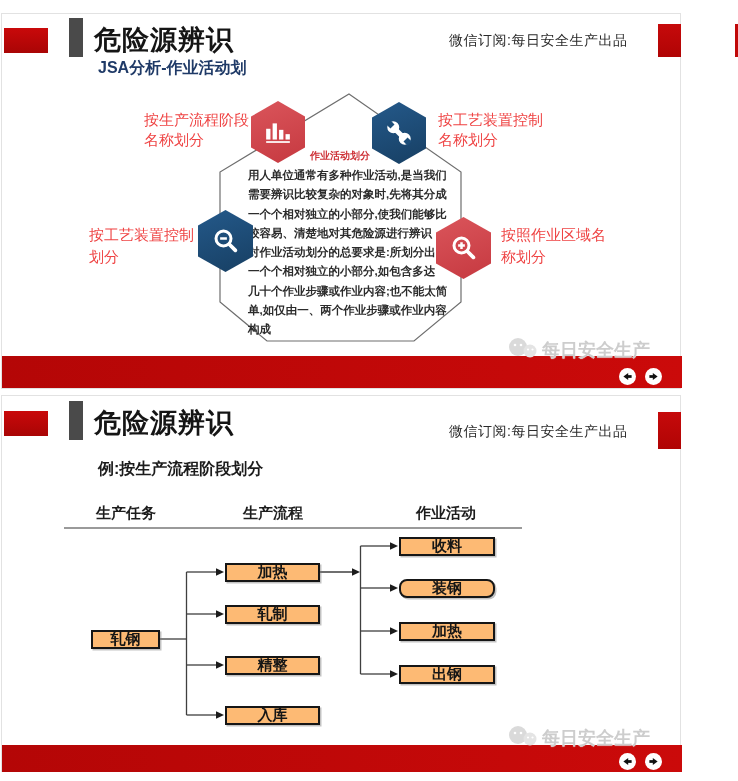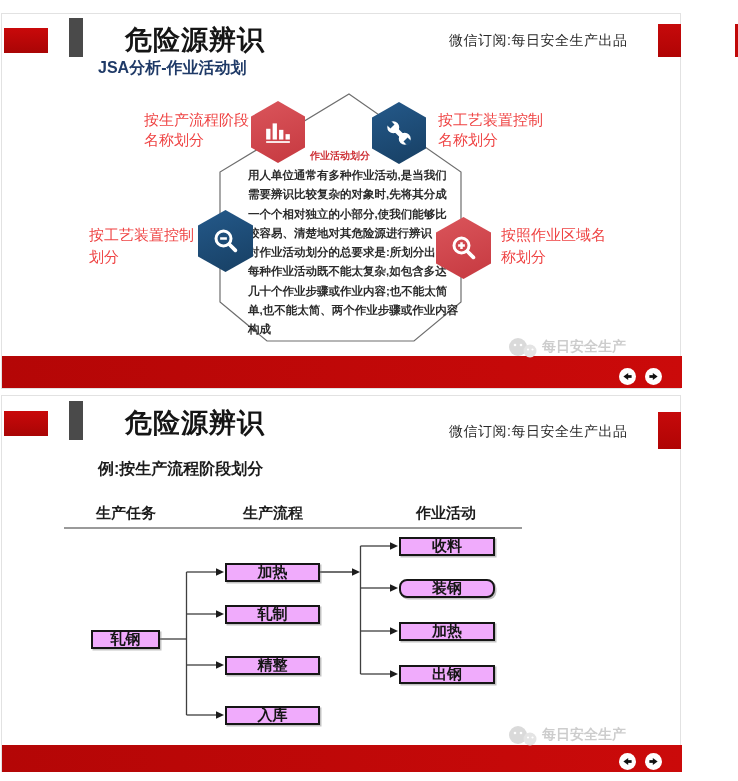--- a/index.html
+++ b/index.html
@@ -3,37 +3,37 @@
 <meta charset="utf-8">
 <style>
   html,body{margin:0;padding:0;background:#fff;}
   body{width:738px;height:781px;position:relative;font-family:"Liberation Sans","DejaVu Sans",sans-serif;overflow:hidden;}
   .slide{position:absolute;left:1px;width:680px;background:#fff;border:1px solid #e2e2e2;box-sizing:border-box;}
   #slide1{top:13px;height:376px;}
   #slide2{top:395px;height:377px;}
   .abs{position:absolute;}
   .hdr-redrect{width:44px;height:25px;background:linear-gradient(180deg,#c9090a,#a90505);}
   .hdr-graybar{width:14px;height:39px;background:#4a4a4a;}
-  .hdr-title{font-size:27px;font-weight:800;color:#151515;letter-spacing:1px;white-space:nowrap;margin-left:31px;}
+  .hdr-title{font-size:27px;font-weight:800;color:#151515;letter-spacing:1px;white-space:nowrap;}
   .hdr-sub{font-size:14px;color:#2a2a2a;white-space:nowrap;letter-spacing:.5px;}
   .hdr-redblock{width:23px;background:linear-gradient(180deg,#c60a0b,#b00404);}
   .navy-sub{font-size:16px;font-weight:800;color:#1f3a67;white-space:nowrap;}
   .caption{font-size:16px;font-weight:800;color:#1b1b1b;white-space:nowrap;}
   .hex{clip-path:polygon(50% 0%,100% 25%,100% 75%,50% 100%,0% 75%,0% 25%);display:flex;align-items:center;justify-content:center;z-index:3;}
   .hex.red{background:linear-gradient(160deg,#da555b,#c63940);}
   .hex.blue{background:linear-gradient(160deg,#24598a,#173f63);}
   .hexlabel{font-size:15px;font-weight:400;color:#ef4444;line-height:20px;white-space:nowrap;z-index:2;}
   .center-title{font-size:10px;font-weight:800;color:#ce3339;white-space:nowrap;z-index:2;}
   .para{font-size:11.5px;font-weight:600;color:#2b2b2b;line-height:19.3px;white-space:nowrap;z-index:2;}
   .para span{display:block;}
   .footerbar{left:0;width:680px;background:linear-gradient(90deg,#b40606,#cb0a0a);z-index:1;}
-  .wmtext{font-size:14px;font-weight:700;color:#cdcdcd;text-shadow:0 0 1px #fff;white-space:nowrap;z-index:2;}
+  .wmtext{font-size:18px;font-weight:700;color:#cdcdcd;text-shadow:0 0 1px #fff;white-space:nowrap;z-index:2;}
   .navbtn{width:17px;height:17px;border-radius:50%;background:#fff;display:flex;align-items:center;justify-content:center;z-index:3;}
   .colhead{font-size:15px;font-weight:800;color:#1d1d1d;text-align:center;width:90px;}
-  .tbox{border:2px solid #161616;background:#f0abfc;box-sizing:border-box;display:flex;align-items:center;justify-content:center;font-size:15px;font-weight:800;color:#161616;box-shadow:1.5px 1.5px 0 rgba(120,120,120,.45);z-index:2;}
+  .tbox{border:2px solid #161616;background:#fdba74;box-sizing:border-box;display:flex;align-items:center;justify-content:center;font-size:15px;font-weight:800;color:#161616;box-shadow:1.5px 1.5px 0 rgba(120,120,120,.45);z-index:2;}
   .grayline{height:2px;background:#9a9a9a;}
   svg{display:block;}
 </style>
 </head>
 <body>
 
 <div class="slide" id="slide1">
 
   <div class="abs hdr-redrect" style="left:2px;top:14px;"></div>
   <div class="abs hdr-graybar" style="left:67px;top:4px;"></div>
@@ -99,23 +99,23 @@
     <span style="display:block;">称划分</span>
   </div>
 
   <div class="abs center-title" style="left:267px;top:135px;width:142px;text-align:center;">作业活动划分</div>
   <div class="abs para" style="left:246px;top:152px;">
     <span>用人单位通常有多种作业活动,是当我们</span>
     <span>需要辨识比较复杂的对象时,先将其分成</span>
     <span>一个个相对独立的小部分,使我们能够比</span>
     <span>较容易、清楚地对其危险源进行辨识</span>
     <span>对作业活动划分的总要求是:所划分出的</span>
-    <span>每种作业活动既不能太复杂,如包含多达</span>
+    <span>一个个相对独立的小部分,如包含多达</span>
     <span>几十个作业步骤或作业内容;也不能太简</span>
-    <span>单,也不能太简、两个作业步骤或作业内容</span>
+    <span>单,如仅由一、两个作业步骤或作业内容</span>
     <span>构成</span>
   </div>
 
   <div class="abs footerbar" style="top:342px;height:32px;"></div>
   <svg class="abs" style="left:505px;top:322px;z-index:2;" width="32" height="26" viewBox="0 0 32 26">
     <circle cx="11" cy="11" r="9" fill="#dadada"></circle>
     <circle cx="23" cy="15" r="6.5" fill="#e4e4e4"></circle>
     <circle cx="8" cy="9" r="1.3" fill="#fff"></circle>
       <circle cx="14" cy="9" r="1.3" fill="#fff"></circle>
     <circle cx="21" cy="13.5" r="1.1" fill="#fff"></circle>

